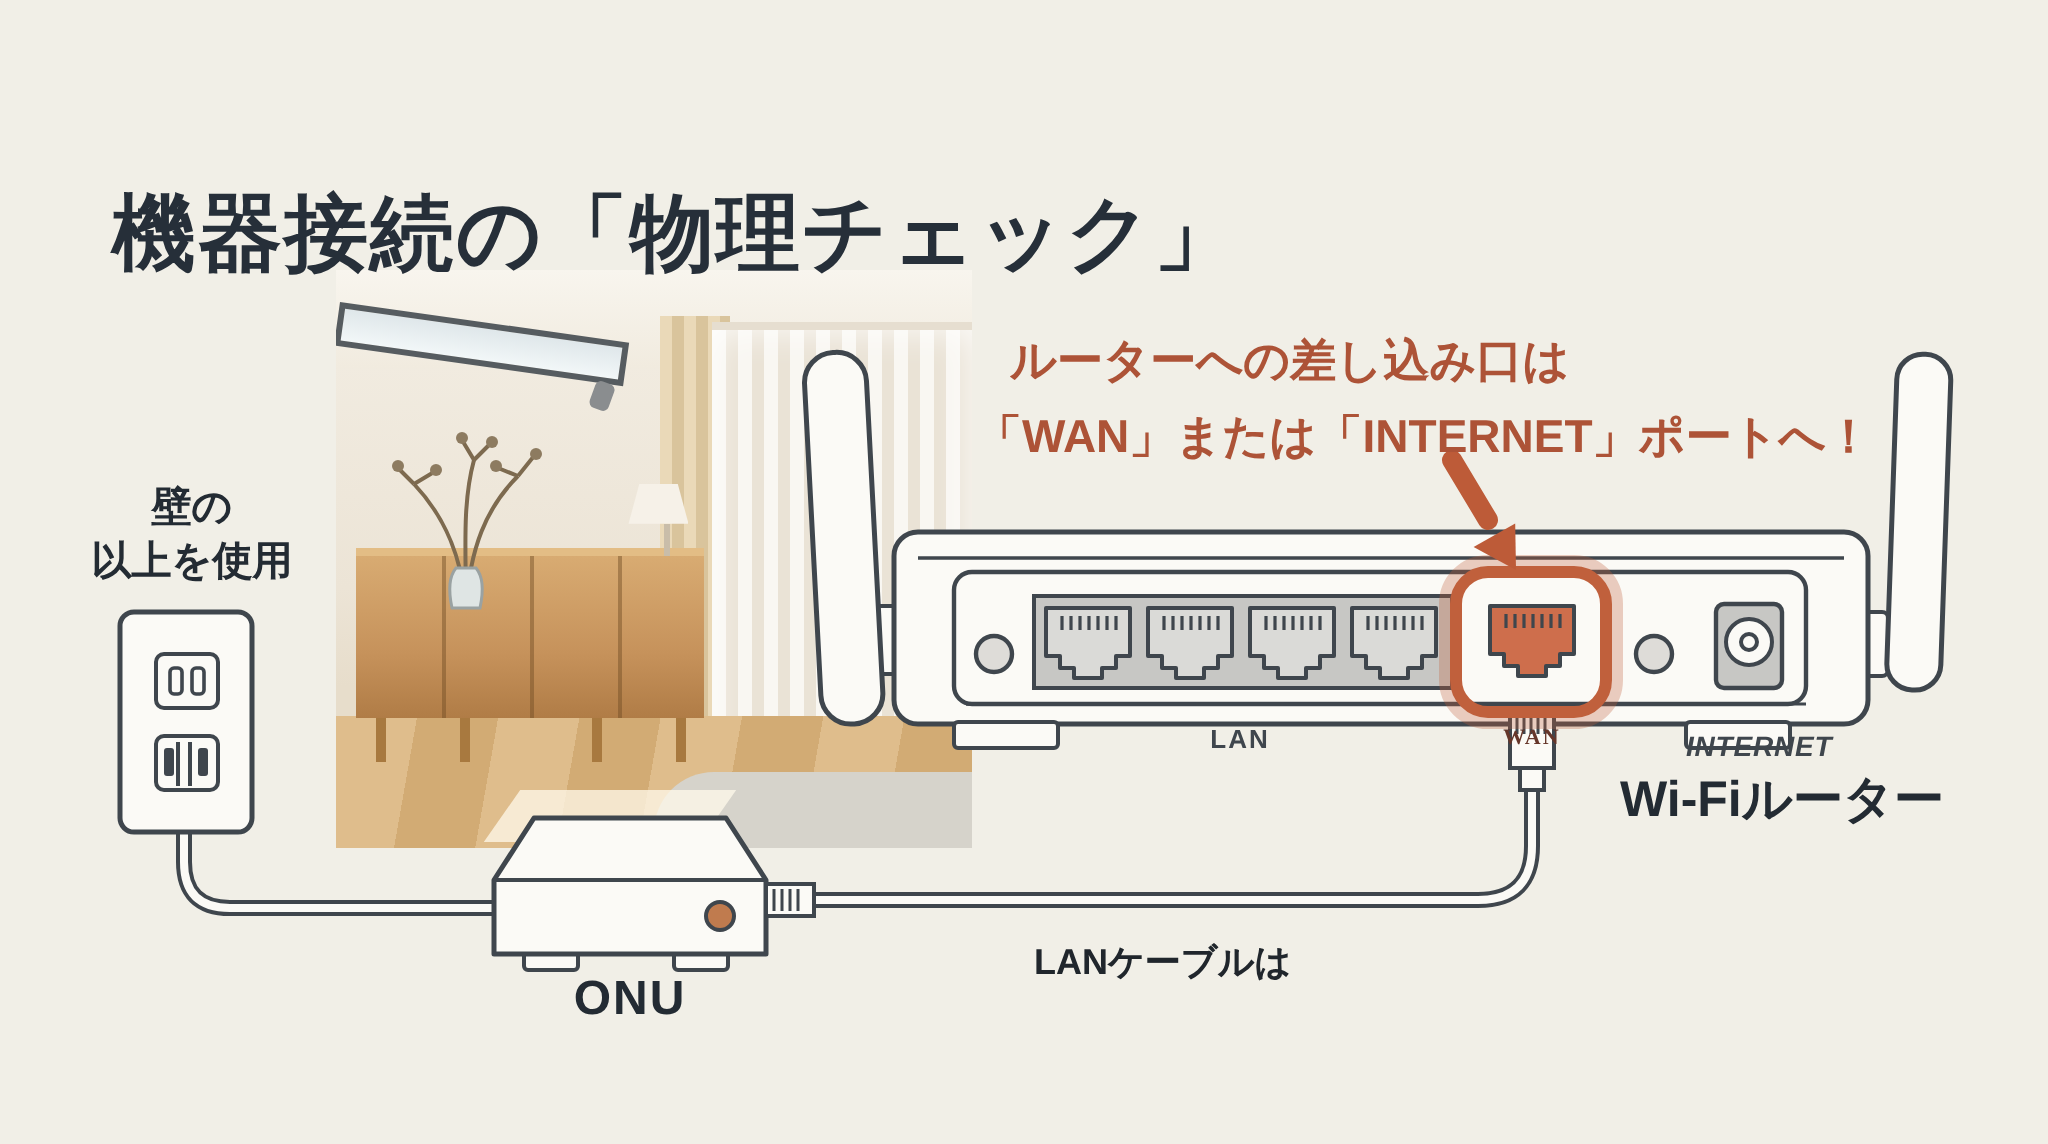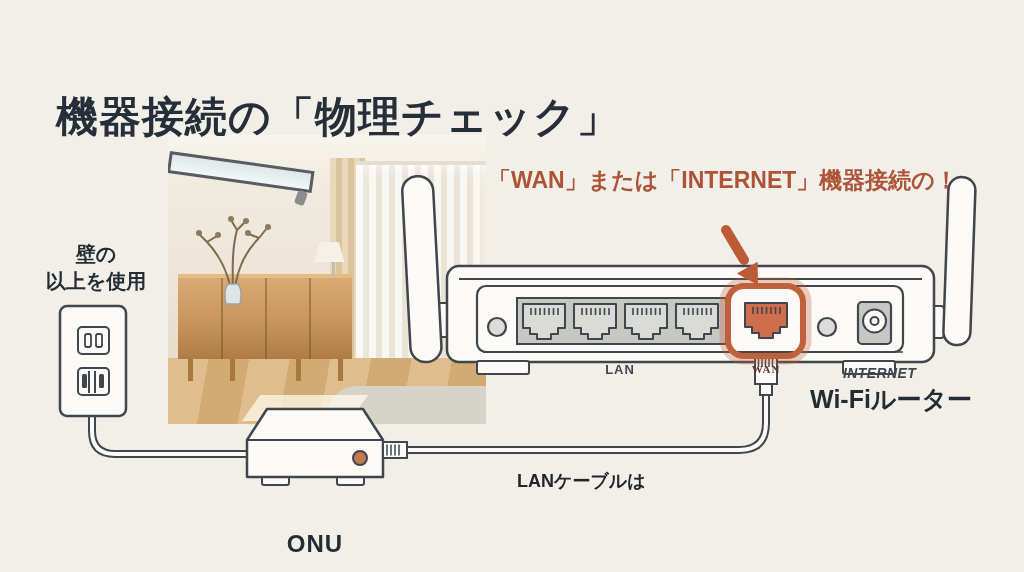--- a/index.html
+++ b/index.html
@@ -8,21 +8,21 @@
     background:#f1efe7;
     font-family:"Liberation Sans","DejaVu Sans",sans-serif;
     color:#262f39;
   }
   .abs{position:absolute;}
   .title{
     left:56px;top:48px;font-size:42px;font-weight:800;letter-spacing:1px;color:#262f39;z-index:3;margin-top:41px;
   }
   .label{font-weight:800;color:#232b33;z-index:3;}
   .wall-label{left:10px;top:241px;width:172px;text-align:center;font-size:20px;line-height:27px;}
-  .onu-label{left:255px;top:486px;width:120px;text-align:center;font-size:24px;letter-spacing:1px;margin-top:44px;}
+  .onu-label{left:255px;top:486px;width:120px;text-align:center;font-size:24px;letter-spacing:1px;}
   .router-label{left:810px;top:383px;font-size:25px;}
   .cable-note{left:517px;top:464px;font-size:18px;line-height:35px;color:#20262c;}
   .annotation{
     left:488px;top:161px;font-size:23px;font-weight:800;line-height:38px;color:#ad5337;z-index:3;
   }
   .annotation .l1{padding-left:17px;display:block;}
   .port-label{font-weight:bold;color:#3f464d;text-align:center;z-index:3;margin-top:18px;}
   .lan-label{left:596px;top:344px;width:48px;font-size:13px;letter-spacing:1px;}
   .wan-label{left:743px;top:345px;width:46px;font-size:11px;letter-spacing:1px;color:#66362a;z-index:5;font-family:Liberation Serif, serif;}
   .internet-label{left:843px;top:347px;width:64px;font-size:14px;letter-spacing:.4px;font-style:italic;}
@@ -191,21 +191,22 @@
       <polygon points="758,285 736.8,273.5 757.6,261.7" fill="#bd5b38"></polygon>
     </g>
   </svg>
 
   <div class="abs label wall-label">
     <span style="display:block">壁の</span>
     <span style="display:block">以上を使用</span>
   </div>
 
   <div class="abs annotation">
-    <span>「WAN」または「INTERNET」機器接続の！</span>
+    <span class="l1">ルーターへの差し込み口は</span>
+    <span>「WAN」または「INTERNET」ポートへ！</span>
   </div>
 
   <div class="abs label onu-label">ONU</div>
   <div class="abs label router-label">Wi-Fiルーター</div>
 
   <div class="abs label cable-note">
     <span style="display:block">LANケーブルは</span>
   </div>
 
   <div class="abs port-label lan-label">LAN</div>

